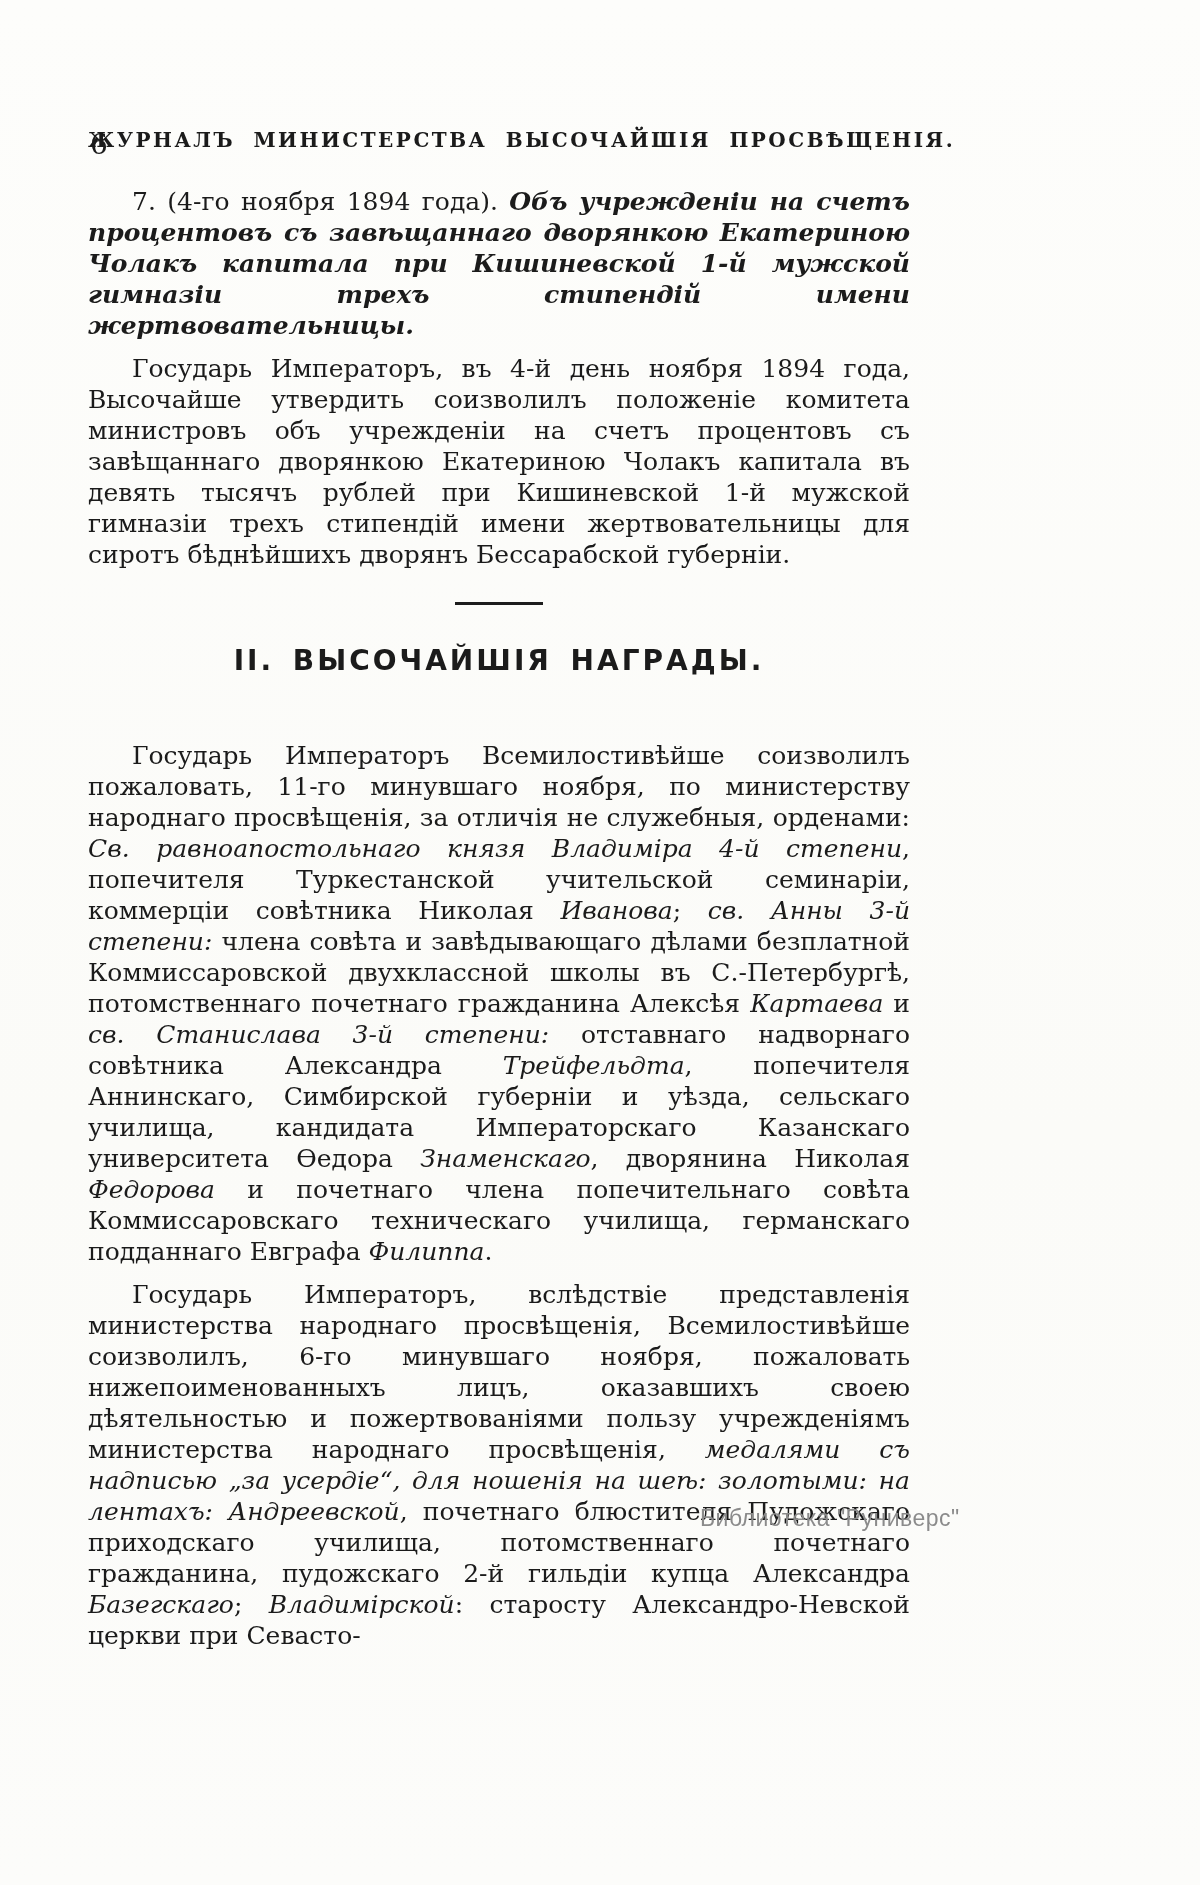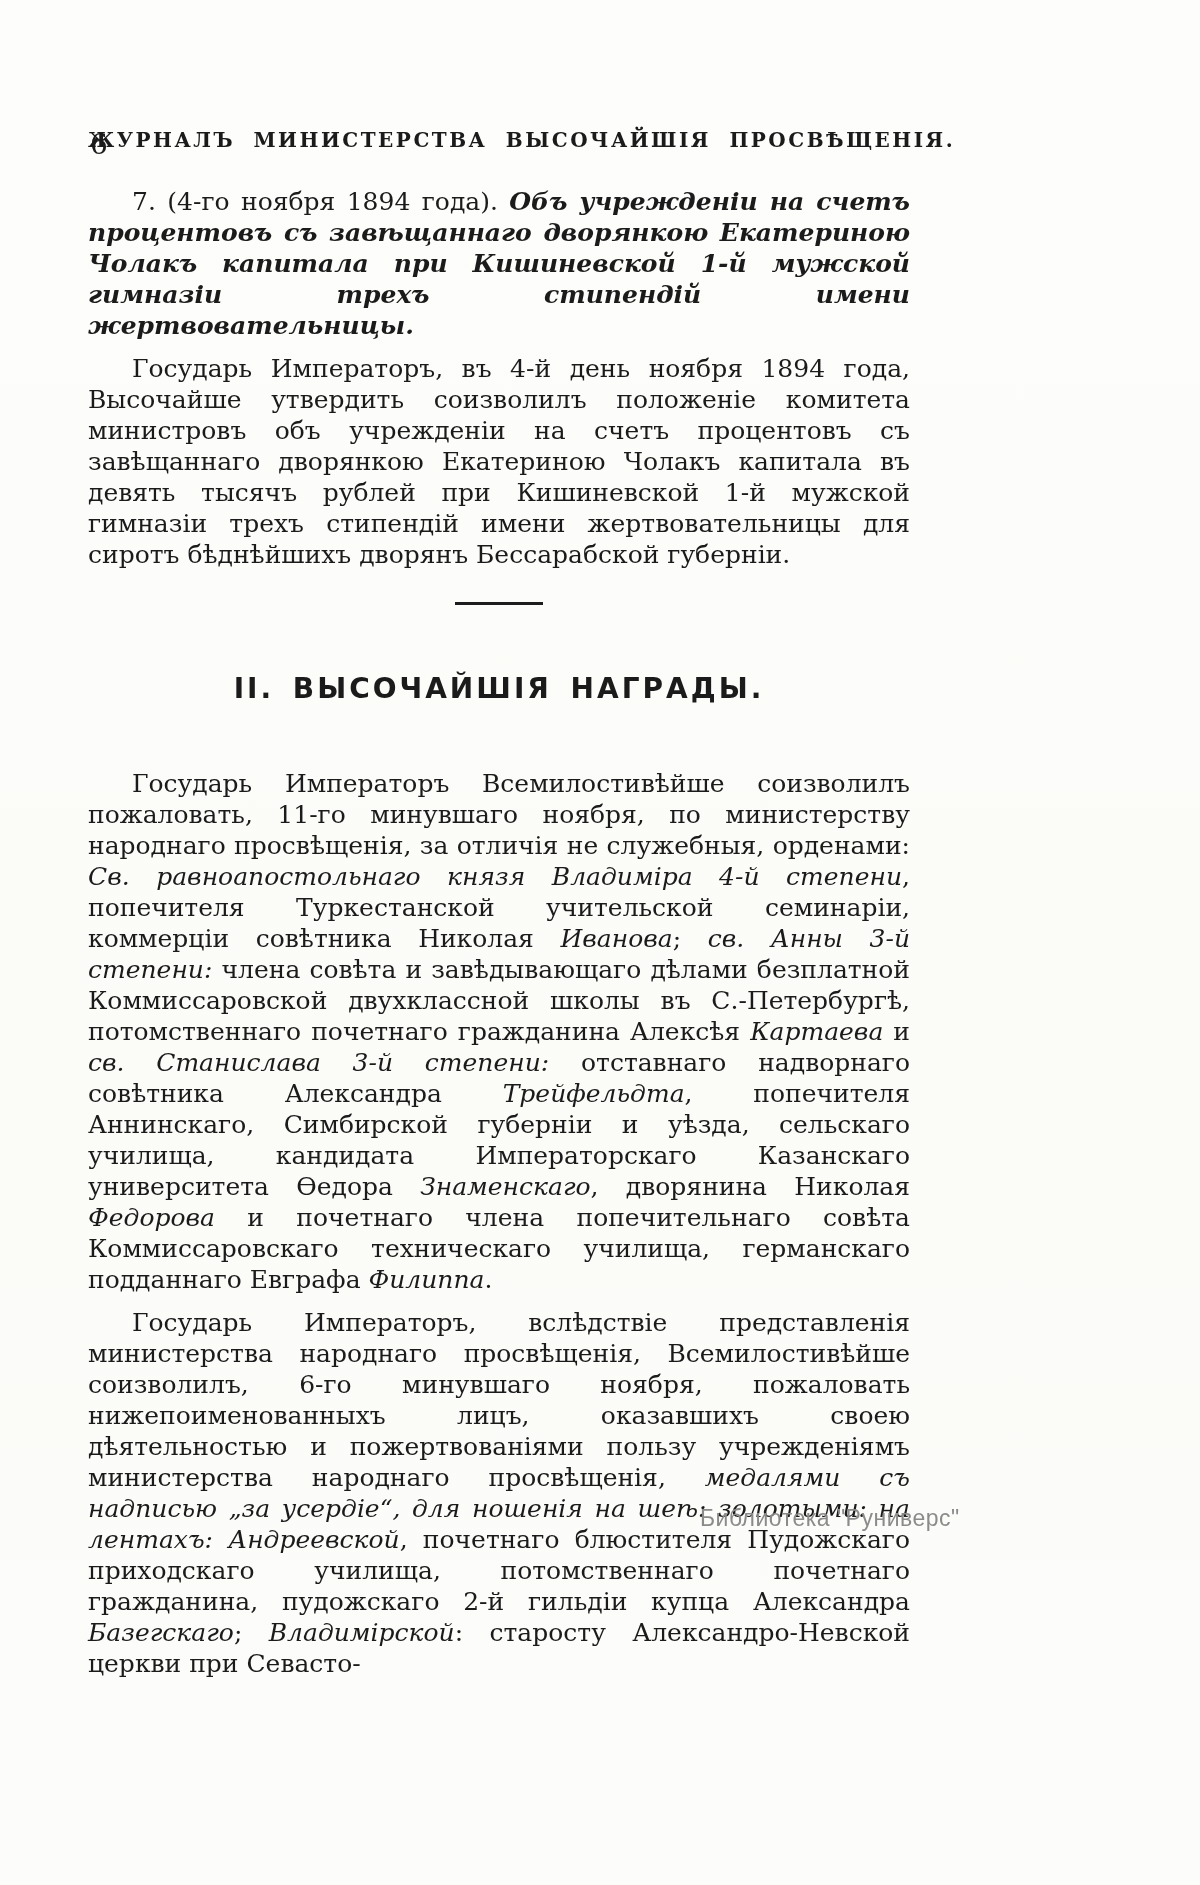--- a/index.html
+++ b/index.html
@@ -49,21 +49,21 @@
   .para { text-indent: 44px; }
   .para .i  { font-style: italic; }
   .para .bi { font-style: italic; font-weight: bold; }
   .divider {
     width: 88px;
     height: 3px;
     background: #1d1d1d;
     margin: 32px auto 0 auto;
   }
   .section-heading {
-    margin-top: 68px;
+    margin-top: 40px;
     text-align: center;
     font-family: "DejaVu Sans", sans-serif;
     font-size: 28px;
     font-weight: bold;
     letter-spacing: 3px;
     word-spacing: 6px;
   }
   .awards-para-1 { margin-top: 64px; }
   .awards-para-2 { margin-top: 12px; }
   .decree-body { margin-top: 12px; }

